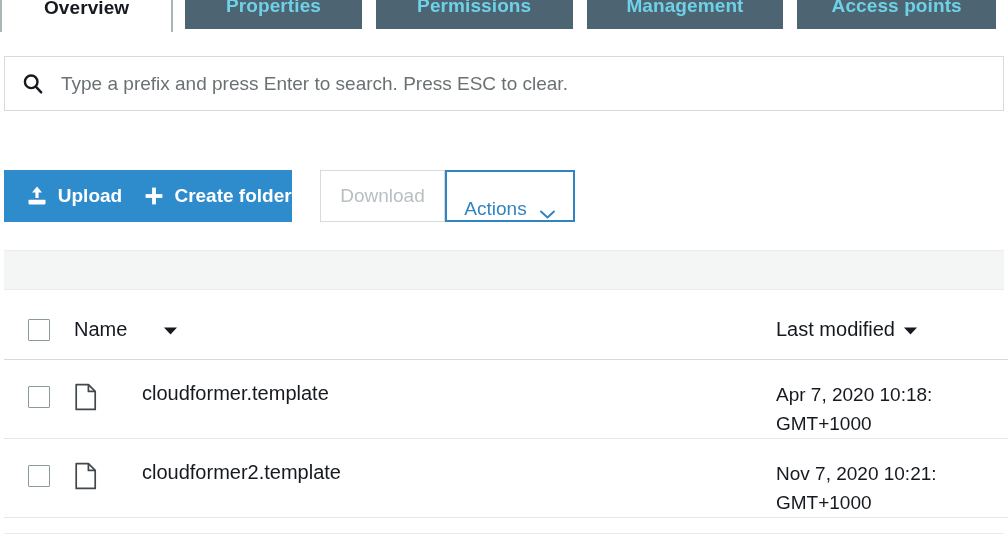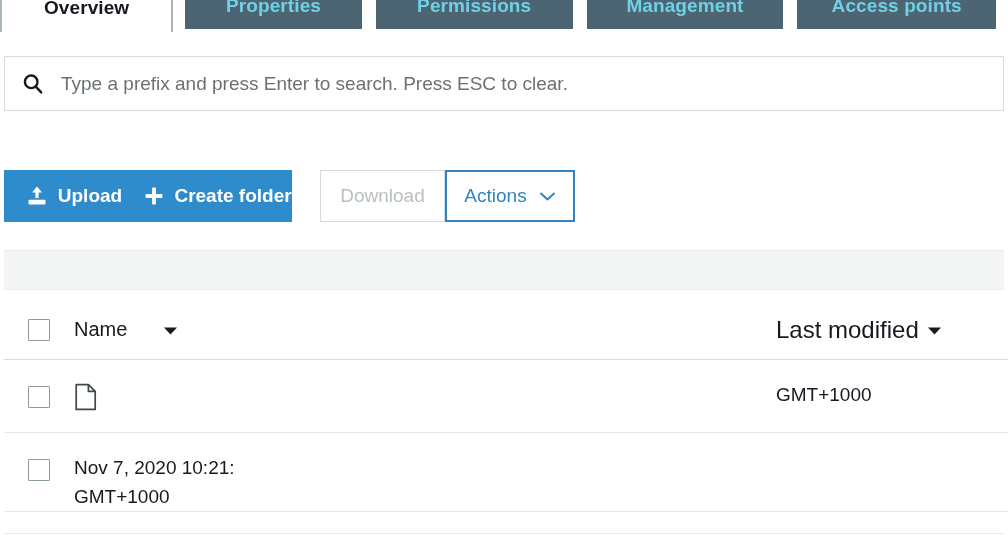--- a/index.html
+++ b/index.html
@@ -141,20 +141,21 @@
     cursor: default;
     font-weight: normal;
     font-size: 19px;
   }
   .btn-outline {
     background: #ffffff;
     color: #3184c2;
     border: 2px solid #3184c2;
     width: 130px;
     font-weight: normal;
+    align-items: flex-end;
   }
   .btn-icon {
     display: inline-flex;
     align-items: center;
     margin-right: 10px;
     flex: 0 0 auto;
   }
   .btn-chevron {
     display: inline-flex;
     align-items: center;
@@ -253,21 +254,21 @@
     flex: 0 0 auto;
     font-size: 19px;
     color: #16191f;
     line-height: 29px;
     white-space: nowrap;
     overflow: visible;
   }
   .row-header .cell-date {
     display: flex;
     align-items: center;
-    font-size: 24px;
+    font-size: 20px;
   }
   .row-item .cell-date {
     padding-top: 20px;
   }
   .date-line { display: block; }
 
   
   .watermark {
     position: absolute;
     right: 10px;
@@ -388,30 +389,41 @@
       <div class="cell-check">
         <div class="checkbox"></div>
       </div>
       <div class="cell-name">
         <span class="file-icon">
           <svg width="24" height="28" viewBox="0 0 24 28" fill="none" stroke="#41484d" stroke-width="1.7" stroke-linejoin="round">
             <path d="M2.2 1.6 L14.4 1.6 L21.2 8.4 L21.2 26.4 L2.2 26.4 Z"></path>
             <polyline points="14.4,1.6 14.4,8.4 21.2,8.4"></polyline>
           </svg>
         </span>
+        <span>cloudformer.template</span>
       </div>
       <div class="cell-date">
+        <span class="date-line">Apr 7, 2020 10:18:</span>
         <span class="date-line">GMT+1000</span>
       </div>
     </div>
 
     <div class="row row-item">
       <div class="cell-check">
         <div class="checkbox"></div>
       </div>
+      <div class="cell-name">
+        <span class="file-icon">
+          <svg width="24" height="28" viewBox="0 0 24 28" fill="none" stroke="#41484d" stroke-width="1.7" stroke-linejoin="round">
+            <path d="M2.2 1.6 L14.4 1.6 L21.2 8.4 L21.2 26.4 L2.2 26.4 Z"></path>
+            <polyline points="14.4,1.6 14.4,8.4 21.2,8.4"></polyline>
+          </svg>
+        </span>
+        <span>cloudformer2.template</span>
+      </div>
       <div class="cell-date">
         <span class="date-line">Nov 7, 2020 10:21:</span>
         <span class="date-line">GMT+1000</span>
       </div>
     </div>
 
   </div>
 
   <div class="watermark">@51CTO博客</div>
   <div class="bottom-rule"></div>

